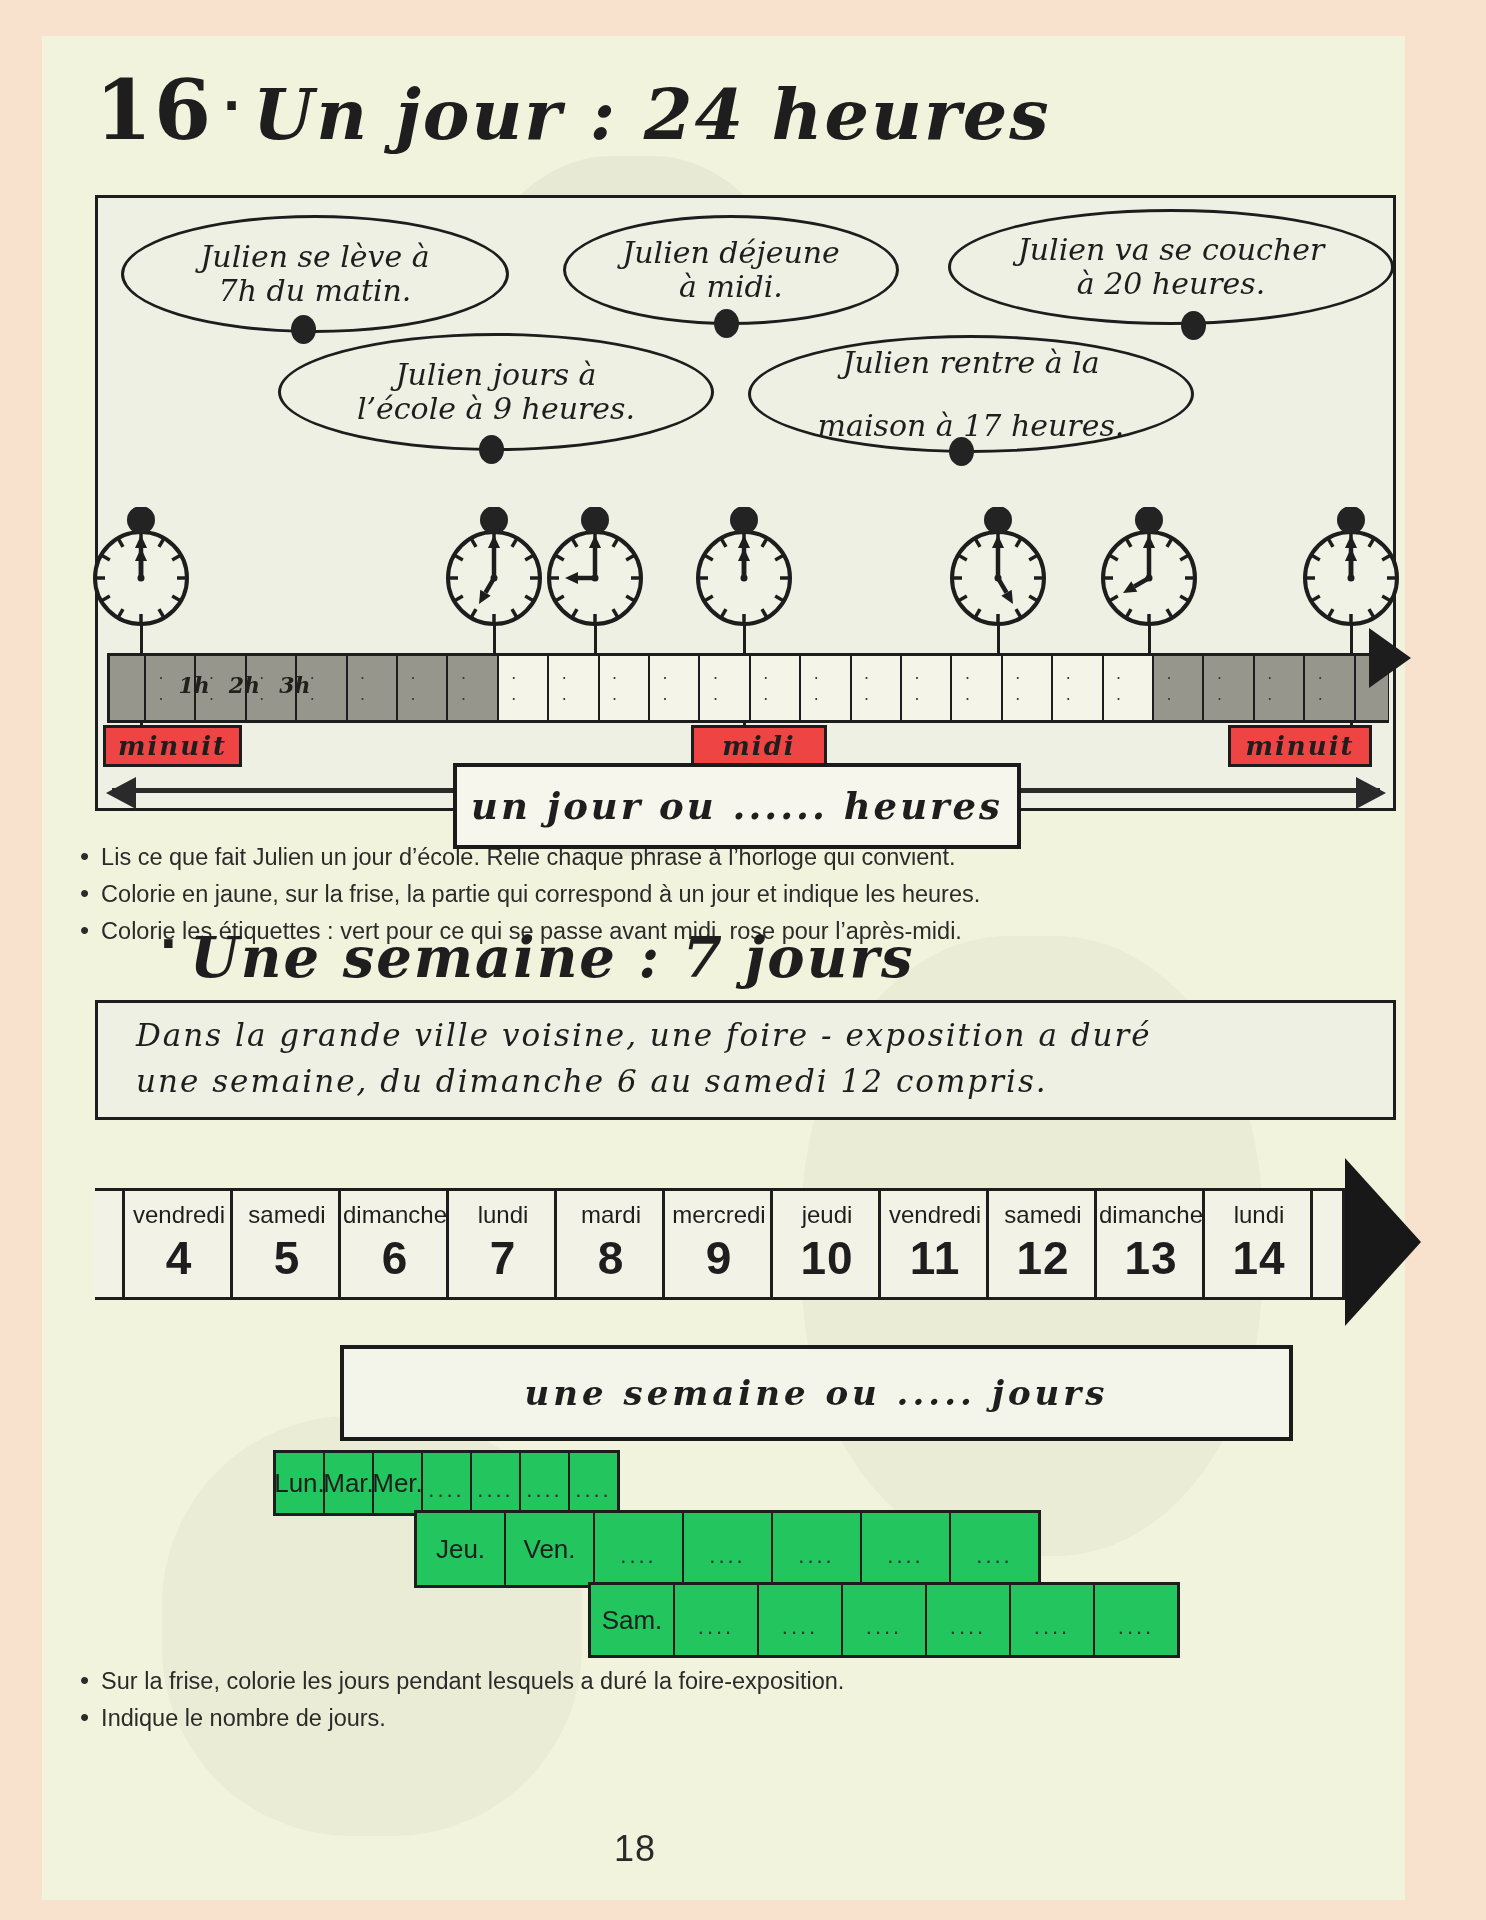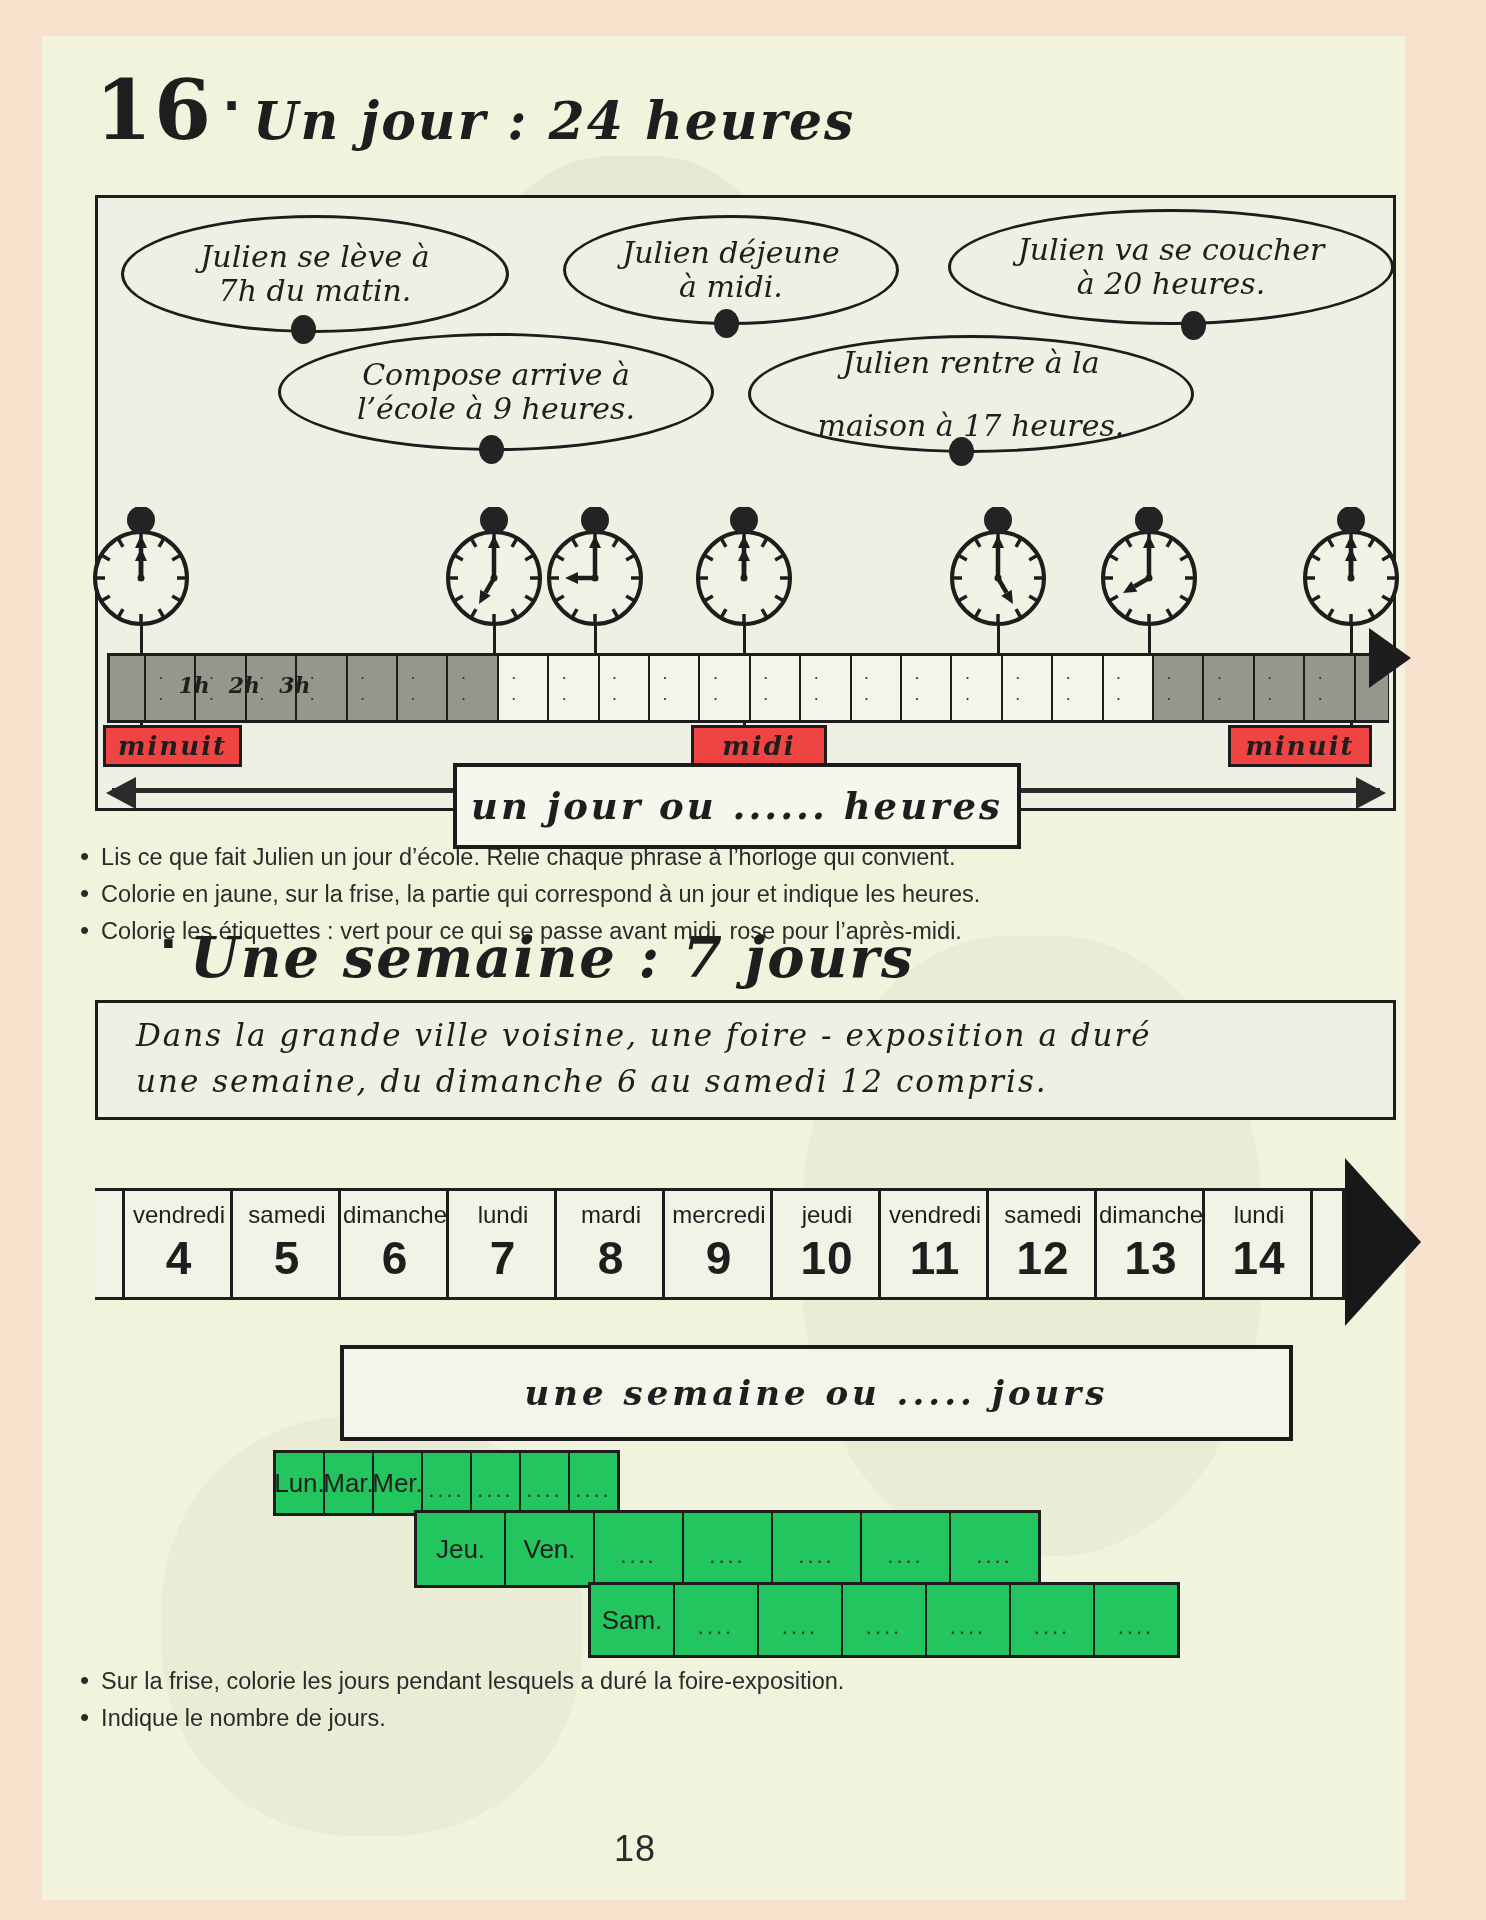--- a/index.html
+++ b/index.html
@@ -12,21 +12,21 @@
   #paper{
     position:absolute;left:42px;top:36px;width:1363px;height:1864px;
     background:#f2f3dc;
   }
   .patch{position:absolute;border-radius:45%;pointer-events:none;}
   
   #title1{position:absolute;left:95px;top:62px;white-space:nowrap;}
   #title1 .num{font-family:"DejaVu Serif",serif;font-weight:bold;font-size:82px;letter-spacing:2px;}
   .titledot{font-size:60px;font-weight:bold;vertical-align:14px;padding:0 10px;}
   .script{font-family:"DejaVu Serif",serif;font-style:italic;font-weight:bold;}
-  #title1 .t{font-size:52px;letter-spacing:2px;}
+  #title1 .t{font-size:70px;letter-spacing:2px;}
   
   #frame1{position:absolute;left:95px;top:195px;width:1295px;height:610px;
     border:3.5px solid #1d1d1d;background:#eef0e3;}
   .bubble{position:absolute;border:3px solid #1d1d1d;border-radius:50%;
     display:flex;flex-direction:column;align-items:center;justify-content:center;
     font-family:"DejaVu Serif",serif;font-style:italic;font-size:30px;line-height:1.12;
     text-align:center;background:transparent;}
   .cdot{position:absolute;width:25px;height:29px;background:#232323;border-radius:50%;}
   .stem{position:absolute;width:3px;background:#1d1d1d;}
   .clock{position:absolute;width:110px;height:126px;}
@@ -112,21 +112,21 @@
         <div>Julien déjeune</div>
                <div>à midi.</div>
       </div>
       <div class="cdot" style="left: 616px; top: 111px;"></div>
       <div class="bubble" style="left: 850px; top: 11px; width: 440px; height: 110px;">
         <div>Julien va se coucher</div>
                <div>à 20 heures.</div>
       </div>
       <div class="cdot" style="left: 1083px; top: 113px;"></div>
       <div class="bubble" style="left: 180px; top: 135px; width: 430px; height: 112px;">
-        <div>Compose arrive à</div>
+        <div>Julien jours à</div>
                <div>l’école à 9 heures.</div>
       </div>
       <div class="cdot" style="left: 381px; top: 237px;"></div>
       <div class="bubble" style="left: 650px; top: 137px; width: 440px; height: 112px; gap: 29px;">
         <div>Julien rentre à la</div>
                <div>maison à 17 heures.</div>
       </div>
       <div class="cdot" style="left: 851px; top: 239px;"></div>
     </div>
   <div id="clocks">

